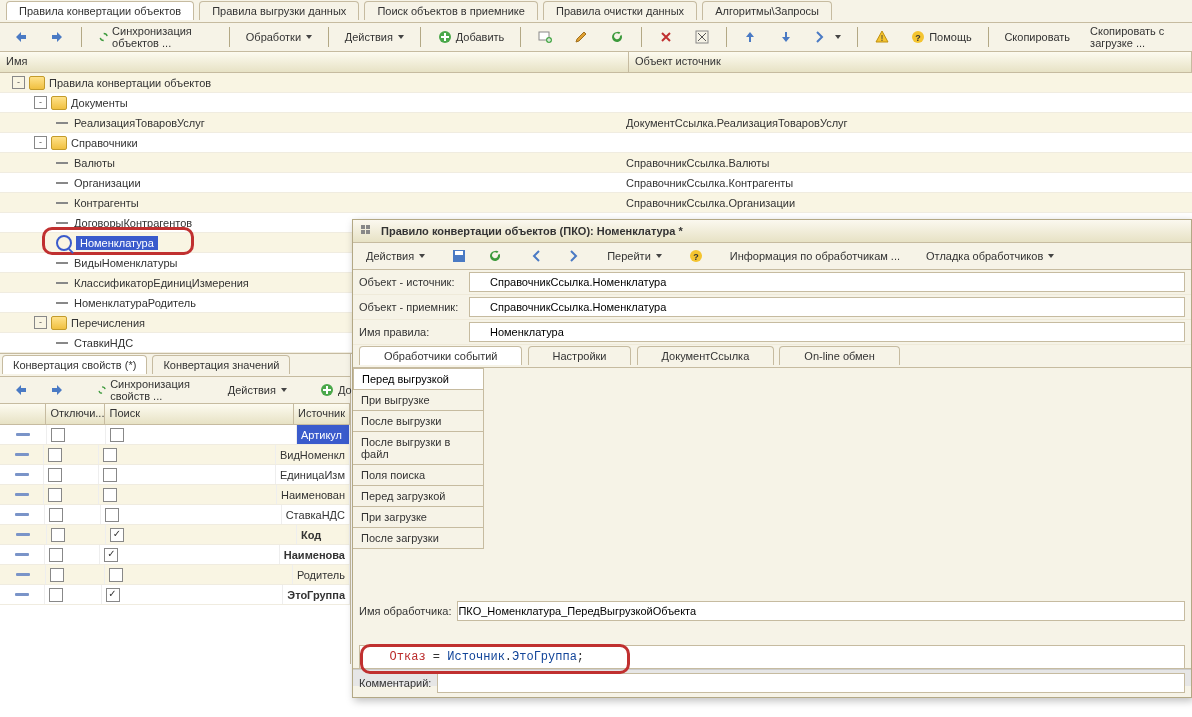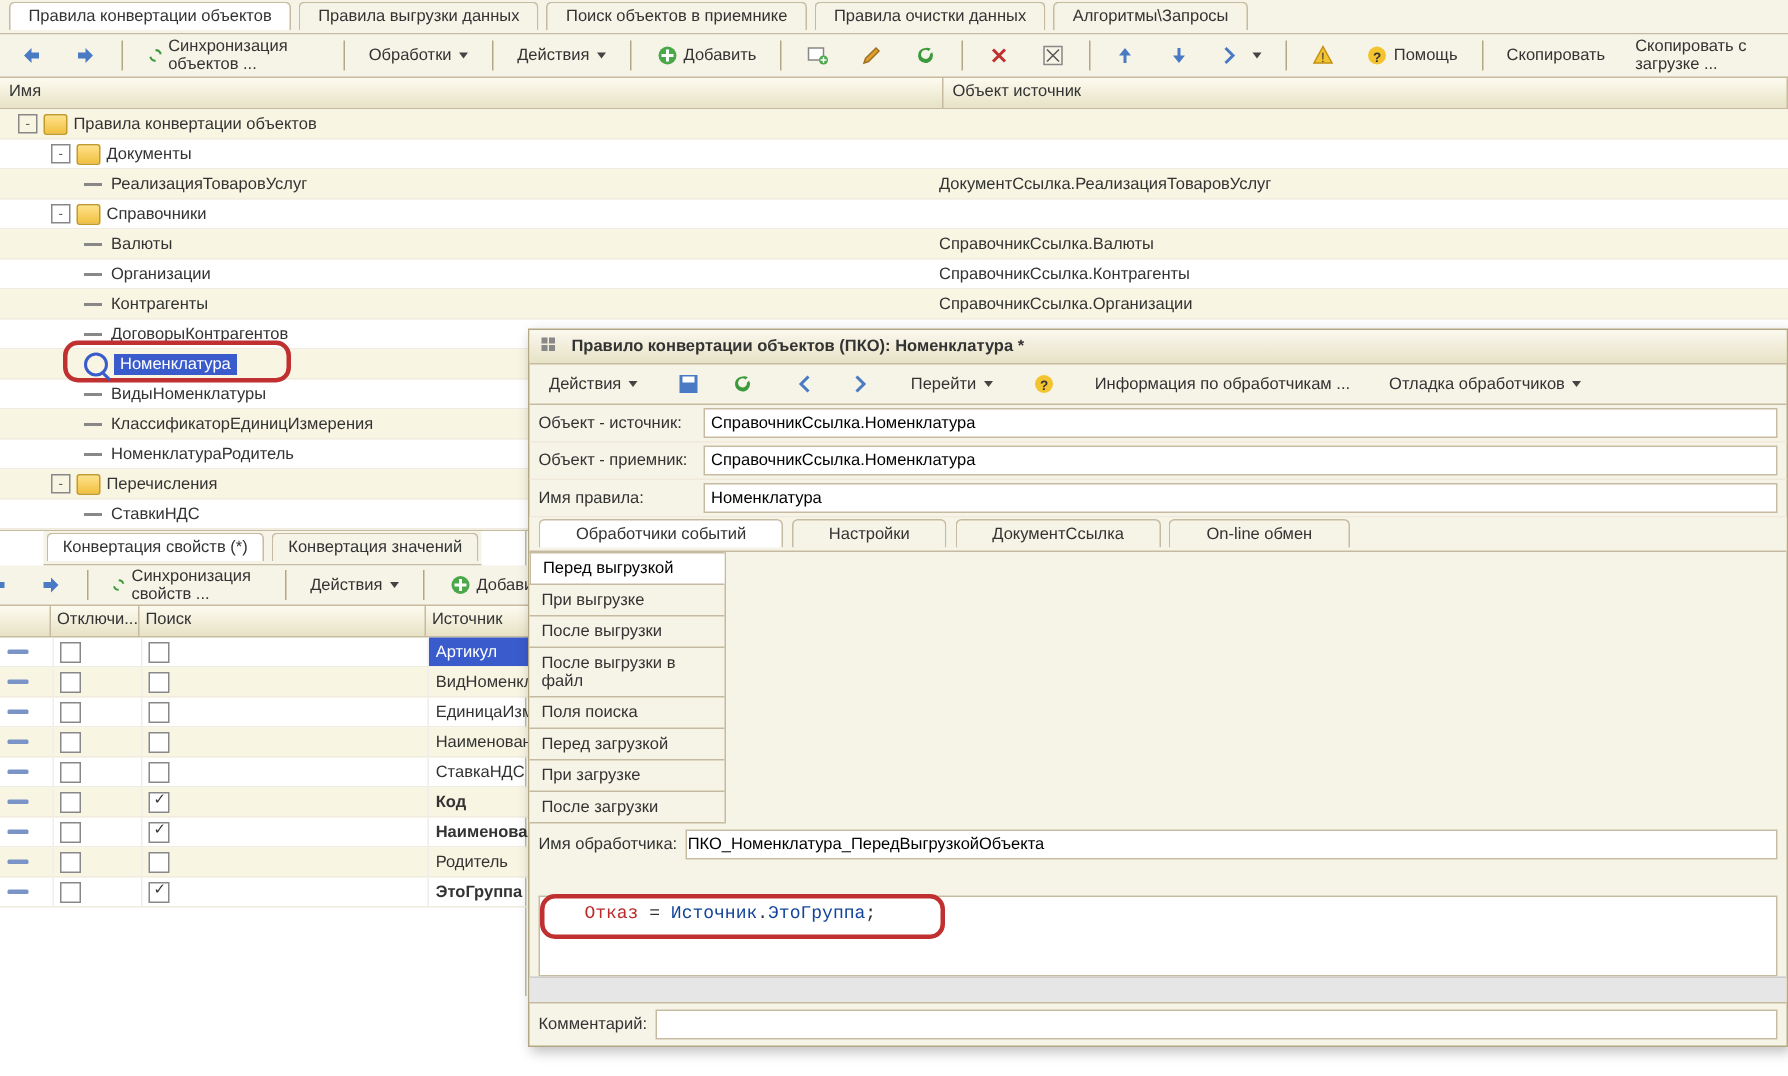--- a/index.html
+++ b/index.html
@@ -42,21 +42,21 @@
   .indent {display:inline-block;}
   .expander {width:11px;height:11px;border:1px solid #888;display:inline-flex;align-items:center;justify-content:center;font-size:9px;line-height:9px;margin-right:4px;color:#555;cursor:pointer;}
   .folder {width:14px;height:12px;background:linear-gradient(#ffe28a,#f0c040);border:1px solid #c39b2b;border-radius:2px;margin-right:4px;}
   .dash {width:12px;height:2px;background:var(--tree-dash);margin-right:6px;}
   .mag {width:12px;height:12px;border:2px solid var(--sel-blue);border-radius:50%;position:relative;margin-right:4px;}
   .mag::after{content:"";position:absolute;width:6px;height:2px;background:var(--sel-blue);transform:rotate(45deg);bottom:-3px;right:-4px;}
   .sel {background:var(--sel-blue-bg);color:#000;}
   .red-circle {position:absolute;border:3px solid var(--highlight-red);border-radius:10px;pointer-events:none;}
   
   .split-bottom {display:flex;height:310px;border-top:1px solid var(--border);}
-  .bottom-left {width:350px;border-right:1px solid var(--border);display:flex;flex-direction:column;align-items:center;}
+  .bottom-left {width:350px;border-right:1px solid var(--border);display:flex;flex-direction:column;}
   
   .proptabbar {background:var(--panel-bg);border-bottom:1px solid var(--border);height:22px;padding-left:2px;}
   .proptabbar .tab {display:inline-block;padding:3px 10px;border:1px solid var(--tab-border);border-bottom:none;border-radius:4px 4px 0 0;background:var(--tab-bg);margin-right:2px;position:relative;top:1px;font-size:11px;cursor:pointer;}
   .proptabbar .tab.active {background:var(--tab-active);}
   
   .prop-header {display:flex;background:var(--header-bg);border-bottom:1px solid var(--border);height:20px;}
   .prop-header > div {border-right:1px solid var(--border);padding:3px 4px;font-size:11px;}
   .prop-row {display:flex;height:19px;align-items:center;border-bottom:1px solid #f0ece0;}
   .prop-row:nth-child(even){background:var(--row-alt);}
   .prop-row > div {border-right:1px solid #eee;padding:0 4px;height:100%;display:flex;align-items:center;}
@@ -66,31 +66,31 @@
   .c-src  {width:70px;}
   .dash2 {width:14px;height:3px;background:#7a94c8;border-radius:1px;}
   .chk {width:12px;height:12px;border:1px solid #888;background:#fff;}
   .chk.checked::after{content:"✓";font-size:10px;line-height:10px;color:#333;display:block;text-align:center;}
   
   .popup {position:absolute;left:352px;top:219px;width:838px;background:var(--panel-bg);border:1px solid var(--border-dark);box-shadow:2px 3px 8px rgba(0,0,0,.25);font-size:11px;}
   .popup-title {display:flex;align-items:center;height:22px;padding:0 6px;background:linear-gradient(#fbf8ef,#e7e2c5);border-bottom:1px solid var(--border);gap:6px;}
   .popup-toolbar {display:flex;align-items:center;height:26px;border-bottom:1px solid var(--border);padding-left:6px;gap:6px;}
   .form-row {display:flex;align-items:center;height:24px;padding:0 6px;border-bottom:1px solid #efead9;}
   .form-row label {width:110px;}
-  .form-row input {flex:1;height:18px;border:1px solid var(--border);padding:0 4px;font:11px Arial;background:#fff;}
+  .form-row input {flex:1;height:18px;border:1px solid var(--border);padding:0 20px;font:11px Arial;background:#fff;}
   
   .intabbar {background:var(--panel-bg);padding-left:6px;height:22px;border-bottom:1px solid var(--border);}
   .intabbar .tab {display:inline-block;padding:3px 24px;border:1px solid var(--tab-border);border-bottom:none;border-radius:4px 4px 0 0;background:var(--tab-bg);margin-right:2px;position:relative;top:1px;cursor:pointer;}
   .intabbar .tab.active {background:var(--tab-active);}
   .handler-area {display:flex;height:300px;flex-direction:column;}
   .handler-list {width:130px;border-right:1px solid var(--border);background:var(--panel-bg);}
   .handler-list div {padding:4px 8px;border-bottom:1px solid var(--border);cursor:pointer;}
   .handler-list div.sel {background:var(--tab-active);border:1px solid var(--border);border-right:none;}
   .handler-right {flex:1;display:flex;flex-direction:column;}
-  .hr-row {display:flex;align-items:center;padding:4px 6px;gap:6px;}
+  .hr-row {display:flex;align-items:center;padding:4px 6px;gap:6px;margin-top:48px;}
   .hr-row input {flex:1;height:18px;border:1px solid var(--border);padding:0 0;font:11px Arial;background:#fff;}
   .codebox {margin:20px 6px 0 6px;flex:1;border:1px solid var(--border);background:#fff;position:relative;}
   .code-line {font-family:"Courier New",monospace;font-size:12px;padding:4px 8px;white-space:pre;}
   .kw-red {color:#bb2b2b;}
   .kw-blue {color:#114499;}
   .comment-row {display:flex;align-items:center;padding:4px 6px;gap:6px;border-top:1px solid var(--border);}
   .comment-row input {flex:1;height:18px;border:1px solid var(--border);padding:0 4px;font:11px Arial;background:#fff;}
   .scroll-corner {background:#e6e6e6;border-top:1px solid #ccc;}
 </style>
 </head>

